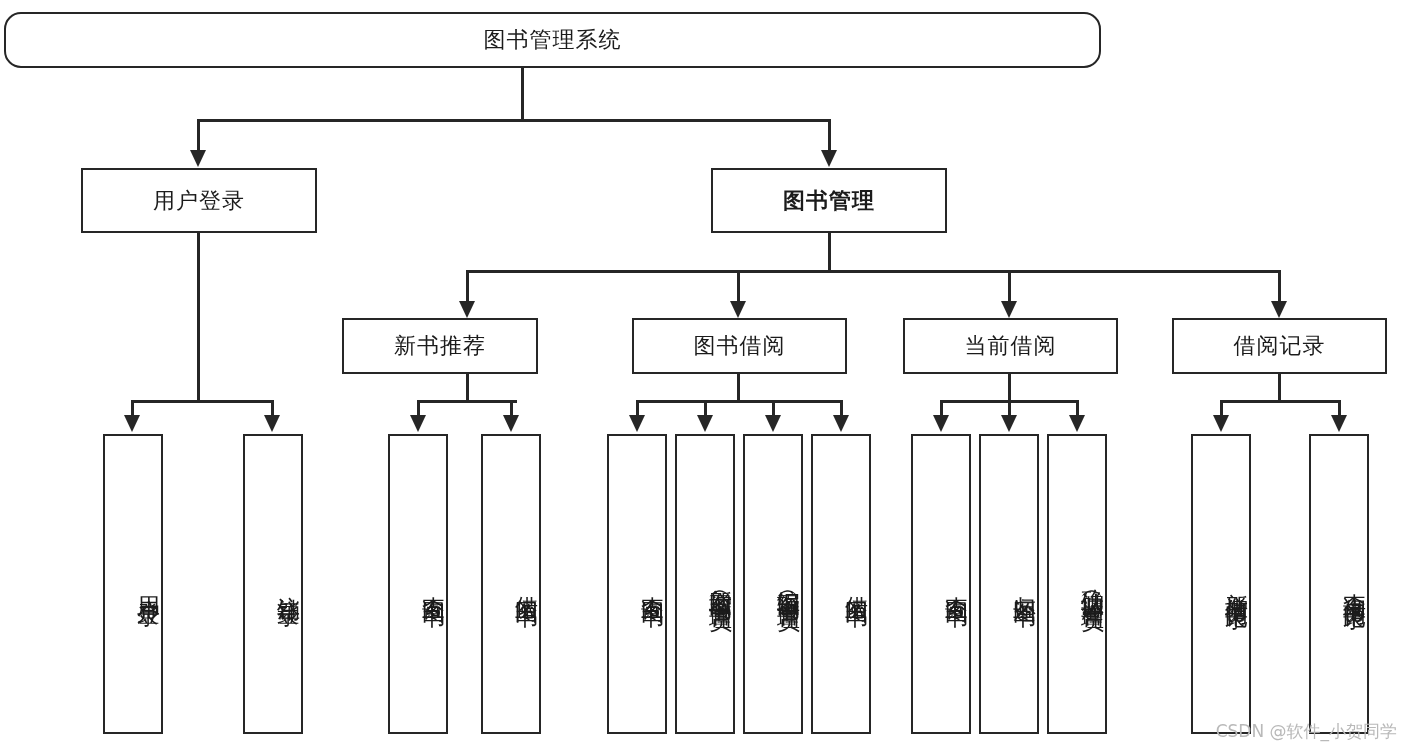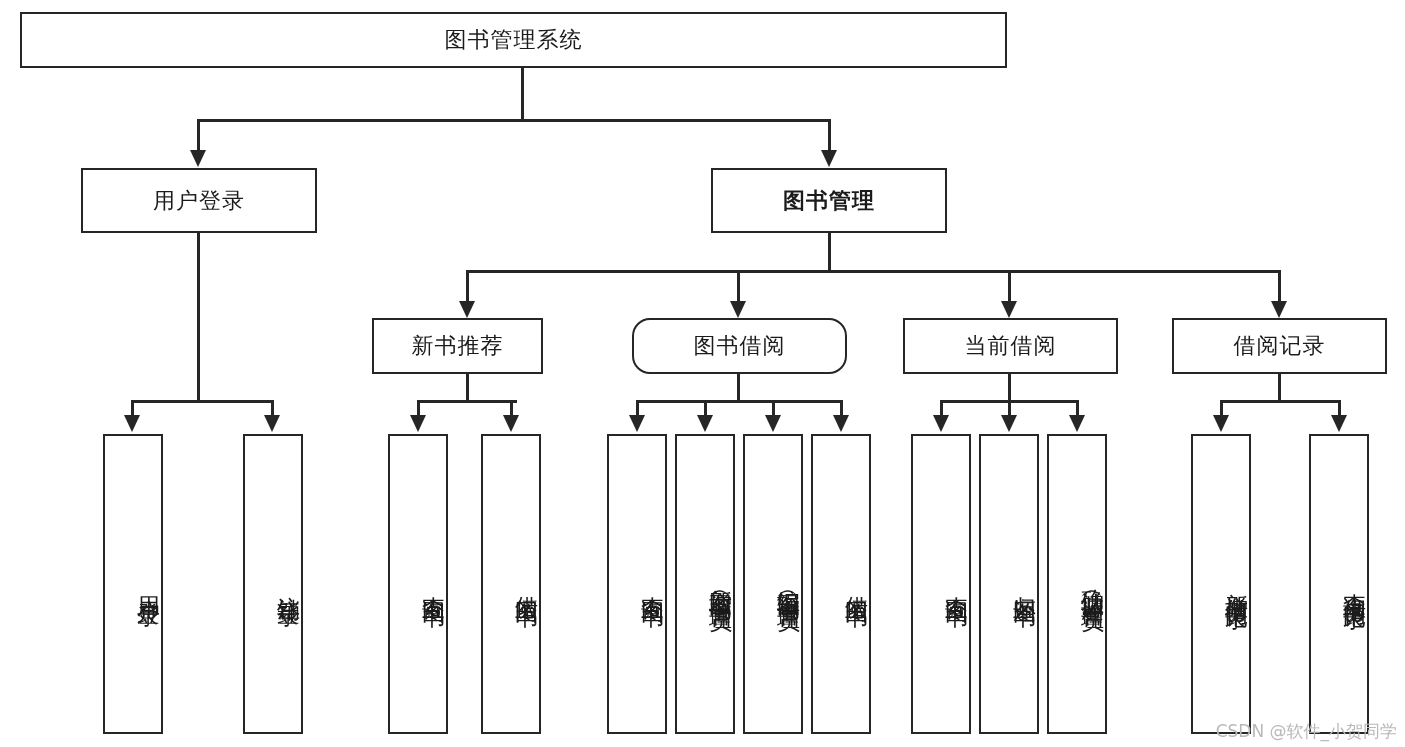--- a/index.html
+++ b/index.html
@@ -68,21 +68,21 @@
     font-family: "DejaVu Sans", "Liberation Sans", sans-serif;
     white-space: nowrap;
     pointer-events: none;
   }
 </style>
 </head>
 <body>
 
 <div id="canvas">
 
-  <div class="node horiz" style="left:20px; top:12px; width:987px; height:56px;">
+  <div class="node horiz" style="left:4px; top:12px; width:1097px; height:56px;border-radius:17px;">
     <span>图书管理系统</span>
   </div>
 
   <div class="edge-v" style="left:521px; top:68px; height:52px;"></div>
 
   <div class="edge-h" style="left:197px; top:119px; width:632px;"></div>
 
   <div class="edge-v" style="left:197px; top:119px; height:32px;"></div>
   <div class="arrow" style="left:190px; top:150px;"></div>
   <div class="edge-v" style="left:828px; top:119px; height:32px;"></div>
@@ -106,24 +106,24 @@
   <div class="edge-h" style="left:466px; top:270px; width:814px;"></div>
   <div class="edge-v" style="left:466px; top:270px; height:32px;"></div>
   <div class="arrow" style="left:459px; top:301px;"></div>
   <div class="edge-v" style="left:737px; top:270px; height:32px;"></div>
   <div class="arrow" style="left:730px; top:301px;"></div>
   <div class="edge-v" style="left:1008px; top:270px; height:32px;"></div>
   <div class="arrow" style="left:1001px; top:301px;"></div>
   <div class="edge-v" style="left:1278px; top:270px; height:32px;"></div>
   <div class="arrow" style="left:1271px; top:301px;"></div>
 
-  <div class="node horiz" style="left:372px; top:318px; width:171px; height:56px;">
+  <div class="node horiz" style="left:342px; top:318px; width:196px; height:56px;">
     <span>新书推荐</span>
   </div>
-  <div class="node horiz" style="left:632px; top:318px; width:215px; height:56px;border-radius:18px;">
+  <div class="node horiz" style="left:632px; top:318px; width:215px; height:56px;">
     <span>图书借阅</span>
   </div>
   <div class="node horiz" style="left:1172px; top:318px; width:215px; height:56px;">
     <span>借阅记录</span>
   </div>
   <div class="node horiz" style="left:903px; top:318px; width:215px; height:56px;">
     <span>当前借阅</span>
   </div>
 
   <div class="edge-v" style="left:466px; top:374px; height:27px;"></div>

